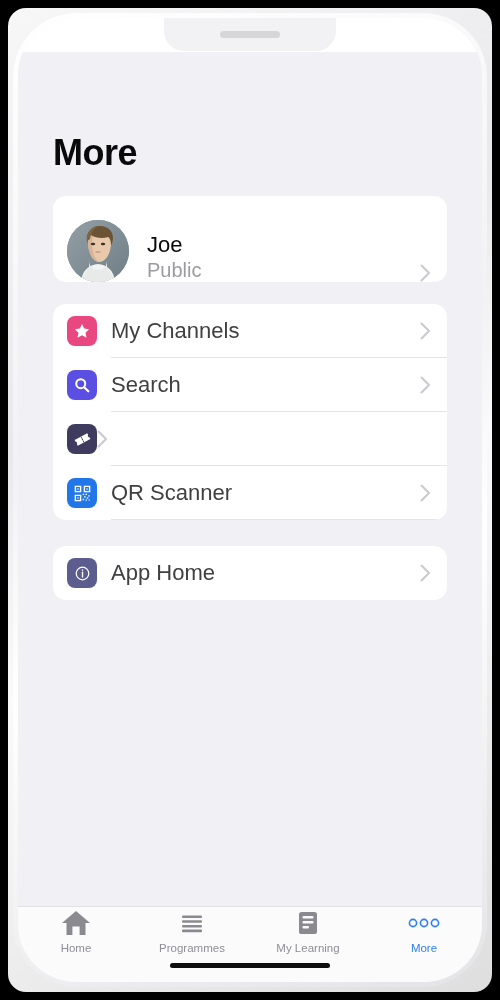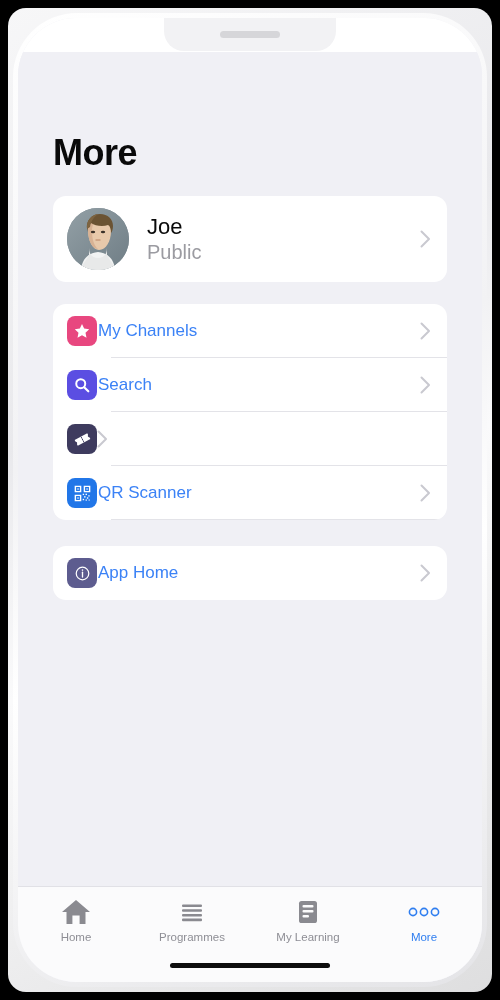--- a/index.html
+++ b/index.html
@@ -65,21 +65,21 @@
 
   .card{
     margin:22px 35px 0 35px;
     background:#ffffff;
     border-radius:13px;
     overflow:hidden;
   }
 
   
   #profile-row{
-    display:flex; align-items:center;
+    display:flex; align-items:flex-end;
     height:86px; padding:0 16px 0 14px;
     cursor:pointer;
   }
   #avatar{
     width:62px; height:62px; border-radius:50%;
     flex-shrink:0; overflow:hidden;
     background:#7d8a92;
     position:relative;
   }
   #avatar svg{ display:block; width:100%; height:100%; }
@@ -94,38 +94,38 @@
     position:relative;
     cursor:pointer;
   }
   .row-icon{
     width:30px; height:30px; border-radius:8px;
     flex-shrink:0;
     display:flex; align-items:center; justify-content:center;
   }
   .row-icon svg{ display:block; }
   .row-label{
-    flex:1; margin-left:1px;
-    font-size:17px; color:#3b82f6;
+    flex:1; margin-left:14px;
+    font-size:22px; color:#404040;
   }
   .divider{
     position:absolute; left:58px; right:0; bottom:0;
     height:1px; background:#e3e3e8;
   }
 
   
   .chev{ flex-shrink:0; display:block; }
   .chev path{ stroke:#c9c9d0; stroke-width:2; fill:none; stroke-linecap:round; stroke-linejoin:round; }
 
   
   #tab-bar{
-    position:absolute; left:0; right:0; bottom:0; height:96px;
+    position:absolute; left:0; right:0; bottom:0; height:76px;
     background:#fbfbfc;
     border-top:1px solid #e1e1e6;
-    display:flex; align-items:flex-start; padding-top:9px;
+    display:flex; align-items:flex-start; padding-top:0;
     z-index:10;
   }
   .tab{
     flex:1; display:flex; flex-direction:column; align-items:center;
     cursor:pointer;
   }
   .tab-icon{ height:32px; display:flex; align-items:center; justify-content:center; }
   .tab-label{ font-size:11.5px; color:#8e8e95; margin-top:3px; }
   .tab.active .tab-label{ color:#2f7ef0; }
 

